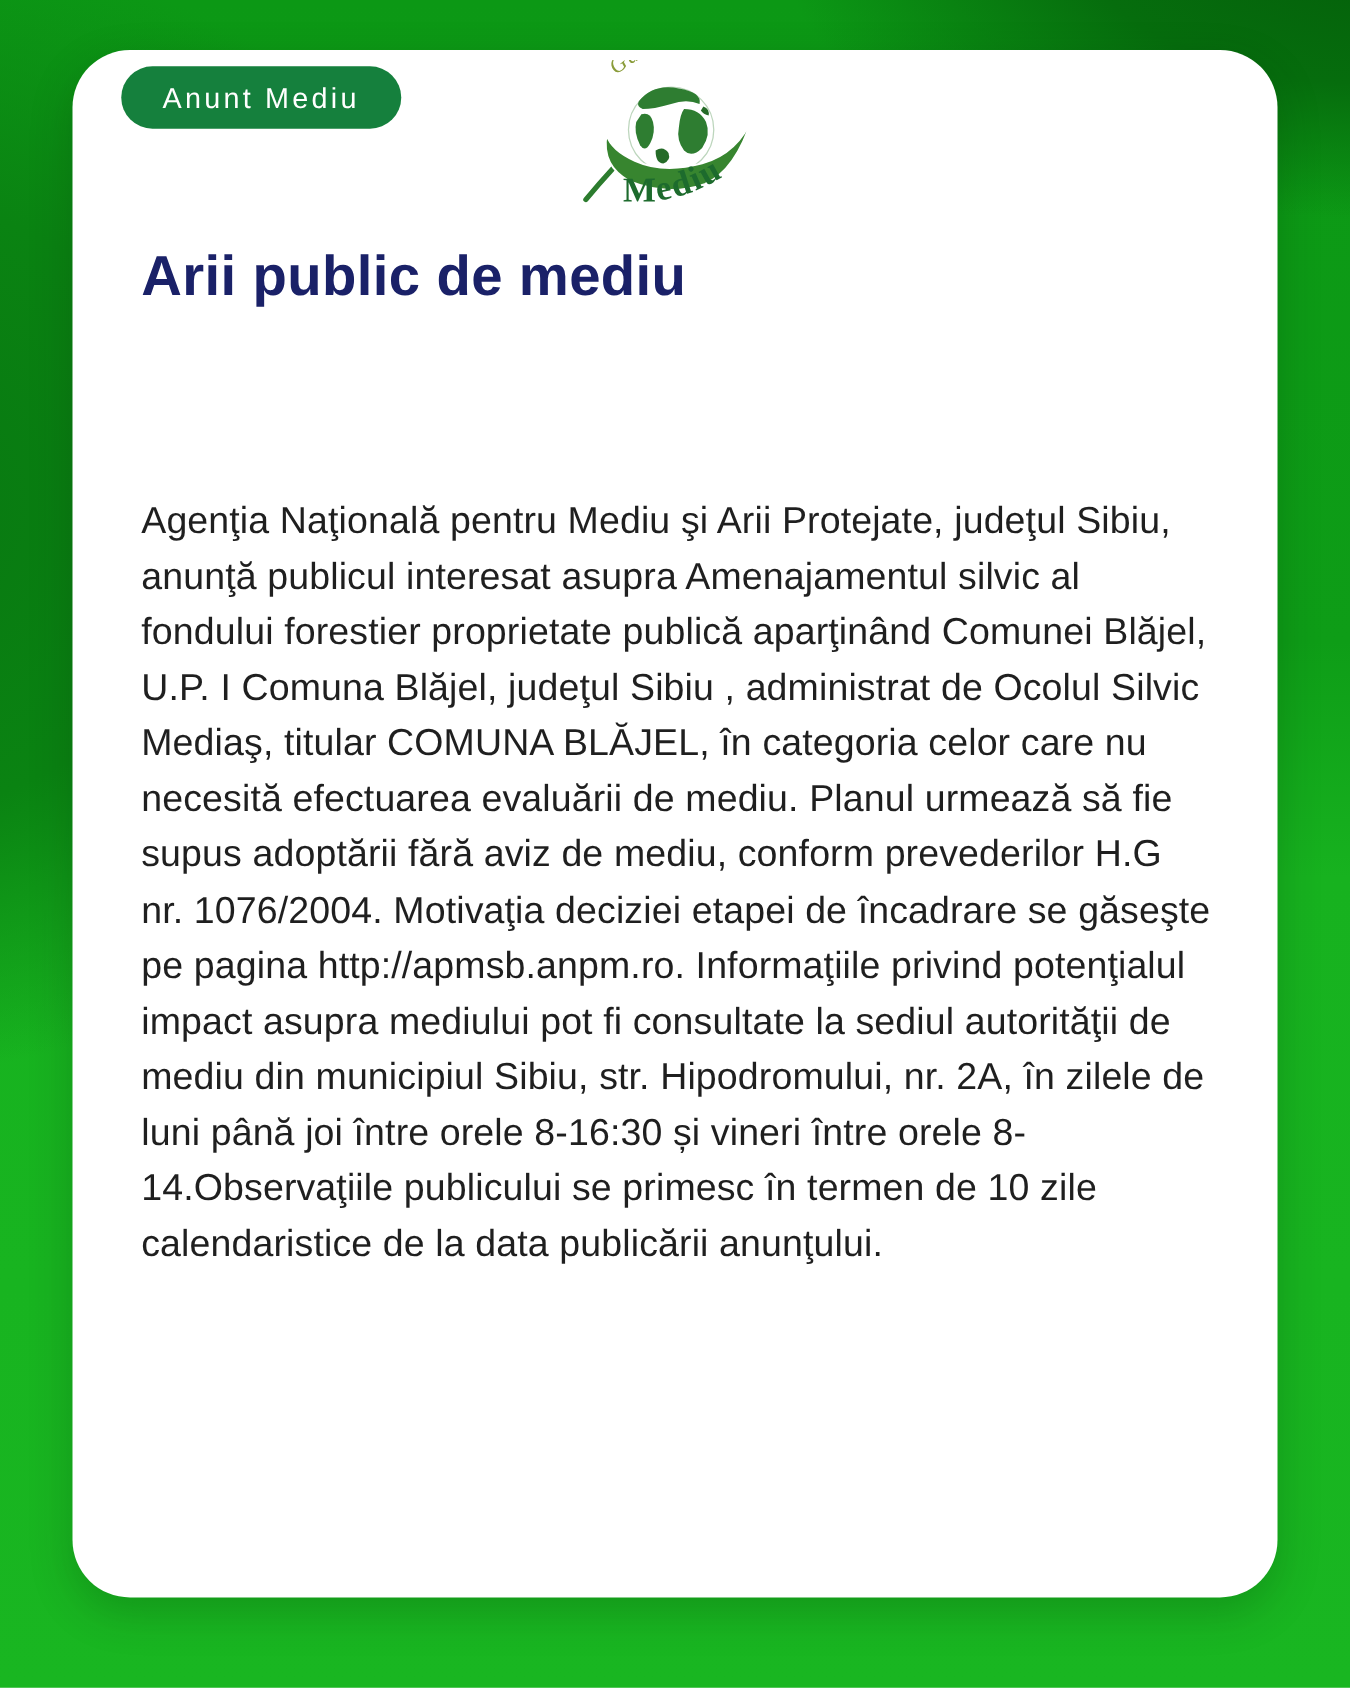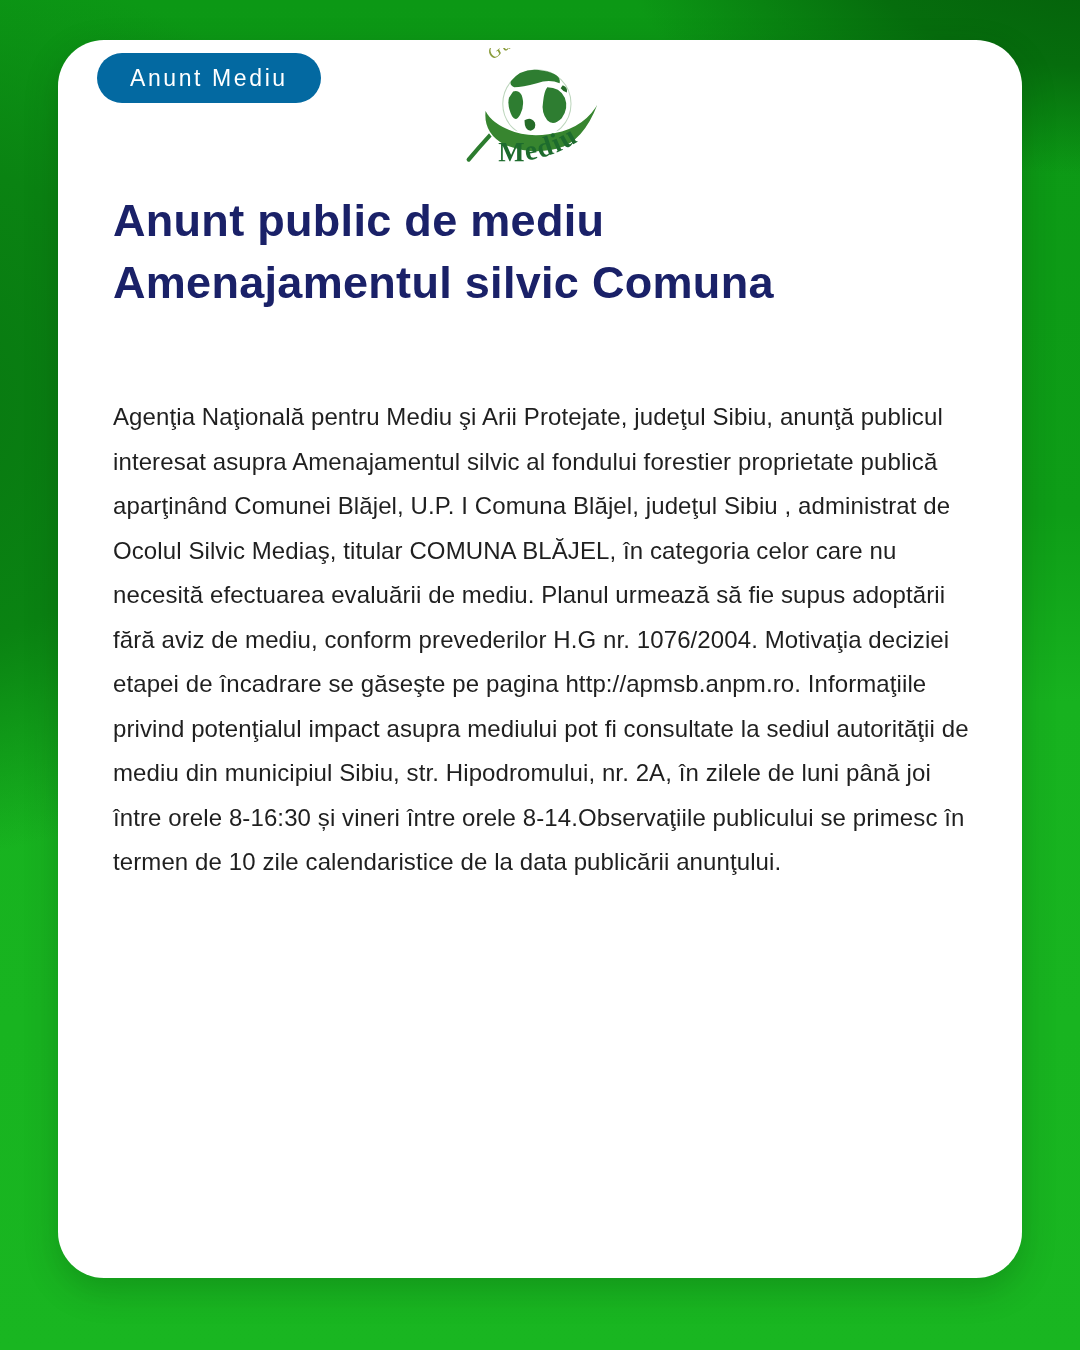--- a/index.html
+++ b/index.html
@@ -17,21 +17,21 @@
   }
   .card{
     position:absolute;left:58px;top:40px;width:964px;height:1238px;
     background:#ffffff;border-radius:46px;
     box-shadow:0 12px 34px rgba(0,40,0,.22);
   }
   .badge{
     position:absolute;left:39px;top:13px;height:50px;
     display:inline-flex;align-items:center;
     padding:0 33px;border-radius:27px;
-    background:#0369a1;color:#ffffff;
+    background:#15803d;color:#ffffff;
     font-size:23px;font-weight:500;letter-spacing:2.6px;
     border:none;cursor:pointer;
   }
   .logo{
     position:absolute;top:8px;left:50%;transform:translateX(-50%);
     width:158px;height:122px;
   }
   .logo svg{display:block;width:100%;height:100%;}
   .arc-top-text{
     font-family:"Liberation Serif",serif;font-style:italic;
@@ -43,21 +43,21 @@
   }
   .title{
     position:absolute;left:55px;top:150px;width:880px;
     margin:0;color:#1a2168;
     font-size:45px;line-height:62px;font-weight:700;letter-spacing:.3px;
   }
   .title span{display:block;}
   .bodytext{
     position:absolute;left:55px;top:355px;width:856px;
     margin:0;color:#1f1f1f;
-    font-size:24px;line-height:44.5px;font-weight:400;letter-spacing:.1px;
+    font-size:30px;line-height:44.5px;font-weight:400;letter-spacing:.1px;
   }
 </style>
 </head>
 <body>
 
 <div class="bg"></div>
 
 <div class="card">
 
   <button class="badge">Anunt Mediu</button>
@@ -86,19 +86,18 @@
       <text class="arc-top-text">
         <textPath href="#arcTop" startOffset="50%" text-anchor="middle">Gazeta de</textPath>
       </text>
       <text class="arc-bottom-text">
         <textPath href="#arcBottom" startOffset="48%" text-anchor="middle">Mediu</textPath>
       </text>
     </svg>
   </div>
 
   <h1 class="title">
-    <span>Anunt public de mediu</span>
-    <span>Amenajamentul silvic Comuna</span>
+    <span>Arii public de mediu</span>
   </h1>
 
   <p class="bodytext">Agenţia Naţională pentru Mediu şi Arii Protejate, judeţul Sibiu, anunţă publicul interesat asupra Amenajamentul silvic al fondului forestier proprietate publică aparţinând Comunei Blăjel, U.P. I Comuna Blăjel, judeţul Sibiu , administrat de Ocolul Silvic Mediaş, titular COMUNA BLĂJEL, în categoria celor care nu necesită efectuarea evaluării de mediu. Planul urmează să fie supus adoptării fără aviz de mediu, conform prevederilor H.G nr. 1076/2004. Motivaţia deciziei etapei de încadrare se găseşte pe pagina http://apmsb.anpm.ro. Informaţiile privind potenţialul impact asupra mediului pot fi consultate la sediul autorităţii de mediu din municipiul Sibiu, str. Hipodromului, nr. 2A, în zilele de luni până joi între orele 8-16:30 și vineri între orele 8-14.Observaţiile publicului se primesc în termen de 10 zile calendaristice de la data publicării anunţului.</p>
 
 </div>
 
 </body></html>

